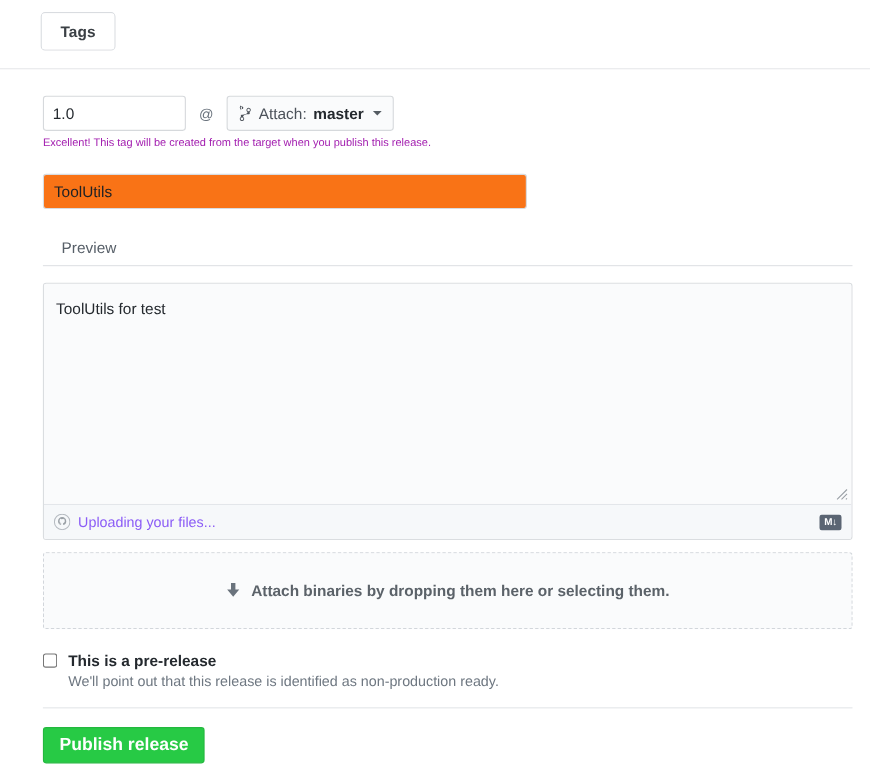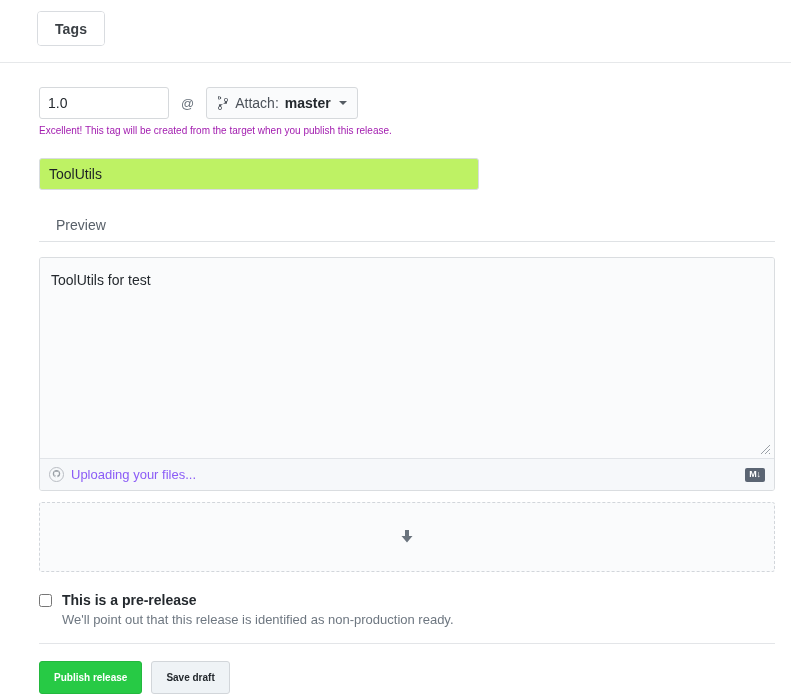--- a/index.html
+++ b/index.html
@@ -128,21 +128,21 @@
     position: absolute;
     left: 39px;
     top: 158px;
     width: 440px;
     height: 32px;
     box-sizing: border-box;
     padding: 4px 9px;
     font-family: "Liberation Sans", sans-serif;
     font-size: 14px;
     color: #1d2125;
-    background: #bef264;
+    background: #f97316;
     border: 1px solid #d8dce0;
     border-radius: 3px;
     outline: none;
   }
 
   
   .wp-tabs {
     position: absolute;
     left: 39px;
     top: 208px;
@@ -322,21 +322,21 @@
   }
   .btn {
     height: 33px;
     box-sizing: border-box;
     padding: 0 14px;
     display: flex;
     align-items: center;
     justify-content: center;
     border-radius: 3px;
     font-family: "Liberation Sans", sans-serif;
-    font-size: 10px;
+    font-size: 16px;
     font-weight: bold;
     cursor: pointer;
     user-select: none;
   }
   .btn-primary {
     background: #27ca45;
     border: 1px solid #23b83e;
     color: #ffffff;
   }
   .btn-secondary {
@@ -399,28 +399,28 @@
     <div class="md-badge">M↓</div>
   </div>
 </div>
 
 <div class="dropzone">
   <span class="down-arrow">
     <svg width="14" height="16" viewBox="0 0 14 16" fill="#6a737d" aria-hidden="true">
       <path d="M5 1h4v6h3.5L7 13.5 1.5 7H5V1z"></path>
     </svg>
   </span>
+  <span class="dropzone-text">Attach binaries by dropping them here or selecting them.</span>
 </div>
 
 <div class="prerelease">
   <div class="prerelease-row">
     <input class="pr-checkbox" type="checkbox" style="">
     <span class="pr-label">This is a pre-release</span>
   </div>
   <div class="pr-help">We'll point out that this release is identified as non-production ready.</div>
 </div>
 
 <div class="bottom-divider"></div>
 
 <div class="actions">
   <div class="btn btn-primary">Publish release</div>
-  <div class="btn btn-secondary">Save draft</div>
 </div>
 
 </body></html>

